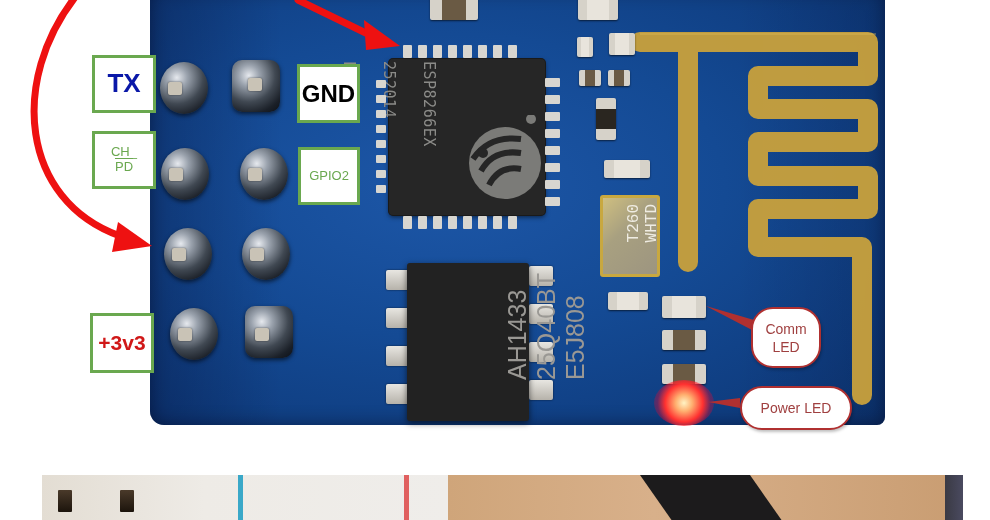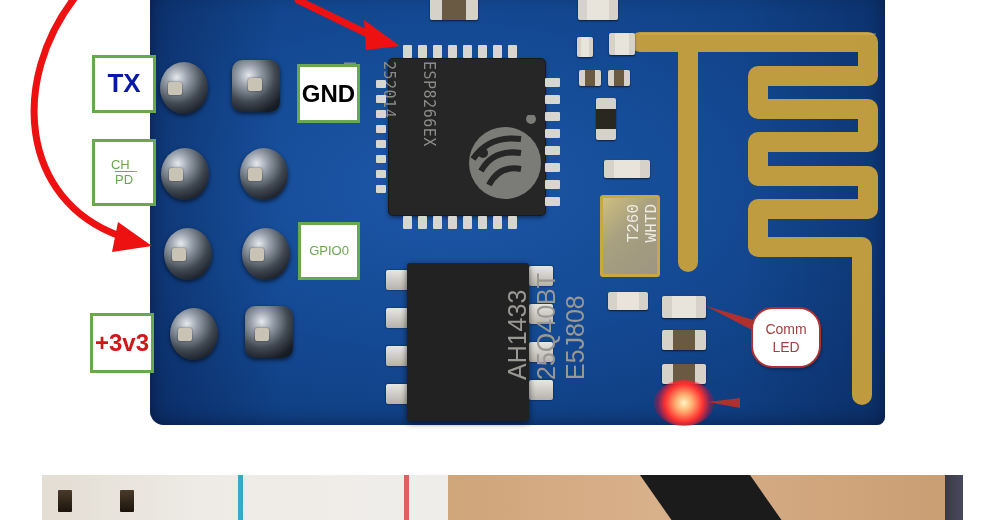--- a/index.html
+++ b/index.html
@@ -35,21 +35,21 @@
 
     
     .pin-label {
       position: absolute; background: #ffffff; border: 3px solid #6aa84f;
       display: flex; align-items: center; justify-content: center; text-align: center;
       color: #6aa84f; font-size: 13px; line-height: 1.15;
     }
     .pin-label.big { font-weight: bold; font-size: 26px; }
     .pin-label.blue { color: #0a18a8; }
     .pin-label.black { color: #000000; font-size: 24px; }
-    .pin-label.red { color: #d01818; font-size: 24px; }
+    .pin-label.red { color: #d01818; font-size: 21px; }
 
     
     .esp-chip {
       position: absolute; left: 389px; top: 59px; width: 156px; height: 156px;
       background: #262626; border-radius: 4px;
       box-shadow: 0 0 0 1px #1a1a1a, 0 2px 5px rgba(0,0,0,0.6);
     }
     .esp-text {
       position: absolute; left: 72px; top: 2px;
       transform: rotate(90deg); transform-origin: left top;
@@ -268,44 +268,47 @@
   <div class="pin square" style="left:245px;top:306px;">
       <div class="pad" style="left:10px;top:22px;"></div>
     </div>
 
   <div class="pin-label big blue" style="left:92px;top:55px;width:64px;height:58px;">
     <span>TX</span>
   </div>
   <div class="pin-label big black" style="left:297px;top:64px;width:63px;height:59px;">
     <span>GND</span>
   </div>
-  <div class="pin-label" style="left:92px;top:139px;width:64px;height:67px;flex-direction:column;">
+  <div class="pin-label" style="left:92px;top:131px;width:64px;height:58px;flex-direction:column;">
     <span>CH_</span>
     <span style="text-decoration:overline;">PD</span>
   </div>
-  <div class="pin-label" style="left:298px;top:222px;width:62px;height:58px;">
-    <span>GPIO0</span>
+  <div class="pin-label" style="left:298px;top:147px;width:62px;height:58px;">
+    <span>GPIO2</span>
   </div>
   <div class="pin-label big red" style="left:90px;top:313px;width:64px;height:60px;">
     <span>+3v3</span>
   </div>
 
   <svg class="antenna" viewBox="0 0 990 520">
     <path d="M 76 -4 C 10 80, 20 200, 120 236" fill="none" stroke="#ee1111" stroke-width="7" stroke-linecap="round"></path>
     <polygon points="152,246 118,222 112,252" fill="#ee1111"></polygon>
     <path d="M 298 0 L 372 36" fill="none" stroke="#ee1111" stroke-width="7" stroke-linecap="round"></path>
     <polygon points="400,46 364,20 366,50" fill="#ee1111"></polygon>
 
     <polygon points="706,306 754,320 752,330" fill="#b03030"></polygon>
     <polygon points="708,402 740,398 740,408" fill="#b03030"></polygon>
   </svg>
 
   <div class="callout" style="left:751px;top:307px;width:70px;height:61px;flex-direction:column;">
     <span>Comm</span>
     <span>LED</span>
+  </div>
+  <div class="callout" style="left:740px;top:386px;width:112px;height:44px;">
+    <span>Power LED</span>
   </div>
 
   <div class="photo-strip">
     <div class="breadboard">
       <div class="bb-hole" style="left:16px;"></div>
       <div class="bb-hole" style="left:78px;"></div>
       <div class="bb-rail" style="left:196px;background:#3aa8c8;"></div>
       <div class="bb-rail" style="left:362px;background:#e06060;"></div>
     </div>
     <div class="cardboard">

